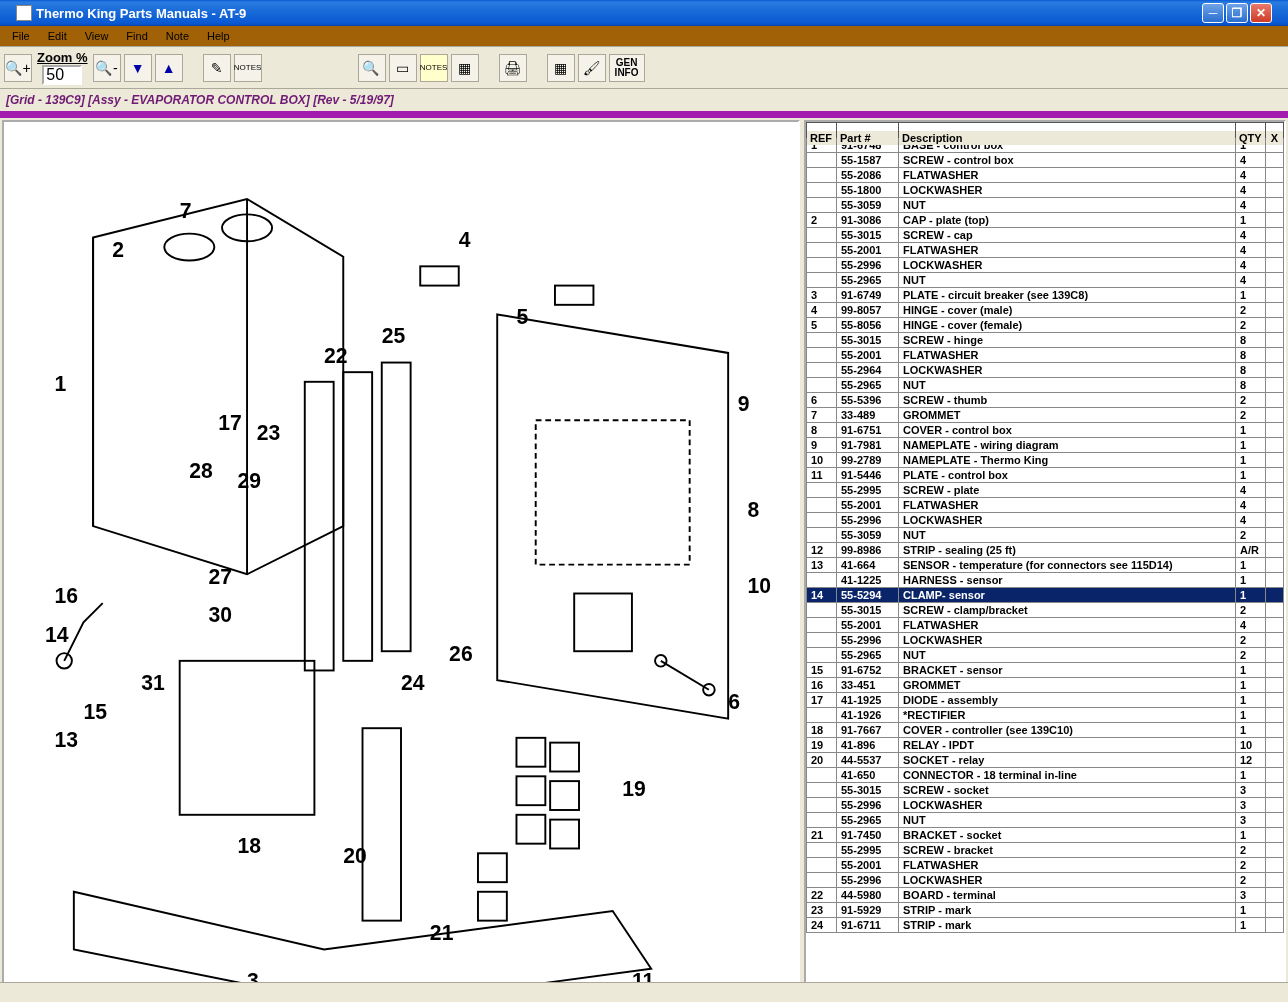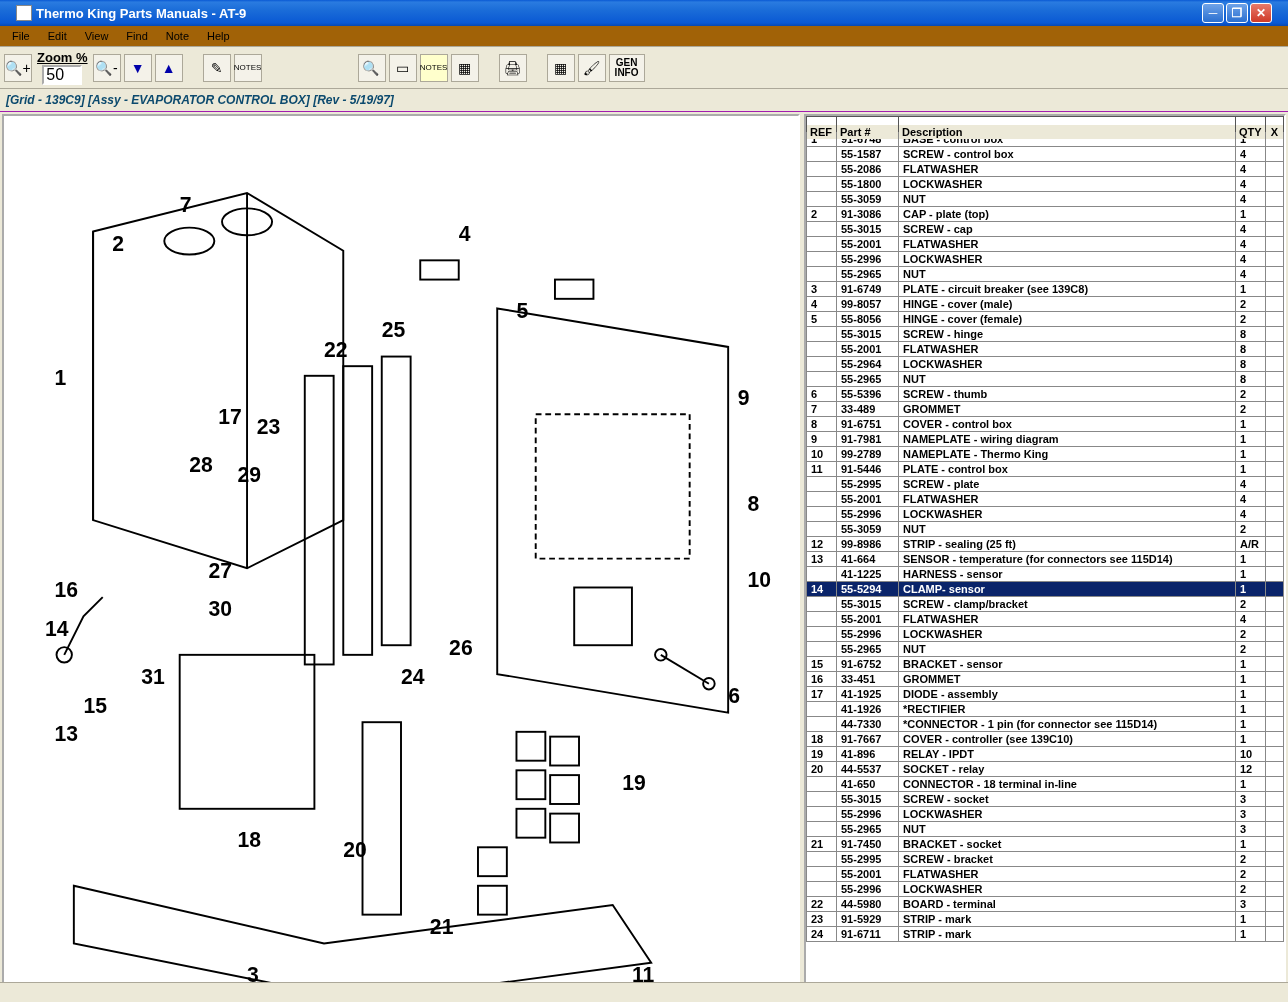--- a/index.html
+++ b/index.html
@@ -59,22 +59,22 @@
 .tbtn.wide { width: 36px; font-size: 10px; font-weight:bold; text-align:center; line-height:1;}
 .zoom-label { font-weight: bold; text-decoration: underline; font-size: 13px; padding: 0 2px;}
 .zoom-input { width: 40px; height: 20px; border: 2px inset #fff; font-size: 16px; padding: 0 2px;}
 .tsep { width: 14px; }
 .infobar {
   background: #ece9d8;
   padding: 4px 6px;
   font-weight: bold;
   font-style: italic;
   font-size: 12px;
-  color: #0c4a6e;
-  border-bottom: 1px solid #a21caf;
+  color: #701a75;
+  border-bottom: 7px solid #a21caf;
 }
 .content {
   display: flex;
   height: calc(1002px - 26px - 22px - 36px - 24px - 20px);
 }
 .diagram-pane {
   flex: 1;
   border: 2px inset #fff;
   margin: 2px;
   background: #fff;
@@ -543,27 +543,20 @@
             <td class="col-x"></td>
           </tr>
           <tr>
             <td class="col-ref"></td>
             <td class="col-part">41-1926</td>
             <td class="col-desc">*RECTIFIER</td>
             <td class="col-qty">1</td>
             <td class="col-x"></td>
           </tr>
           <tr>
-            <td class="col-ref"></td>
-            <td class="col-part">44-7330</td>
-            <td class="col-desc">*CONNECTOR - 1 pin (for connector  see 115D14)</td>
-            <td class="col-qty">1</td>
-            <td class="col-x"></td>
-          </tr>
-          <tr>
             <td class="col-ref">18</td>
             <td class="col-part">91-7667</td>
             <td class="col-desc">COVER - controller  (see 139C10)</td>
             <td class="col-qty">1</td>
             <td class="col-x"></td>
           </tr>
           <tr>
             <td class="col-ref">19</td>
             <td class="col-part">41-896</td>
             <td class="col-desc">RELAY - IPDT</td>

